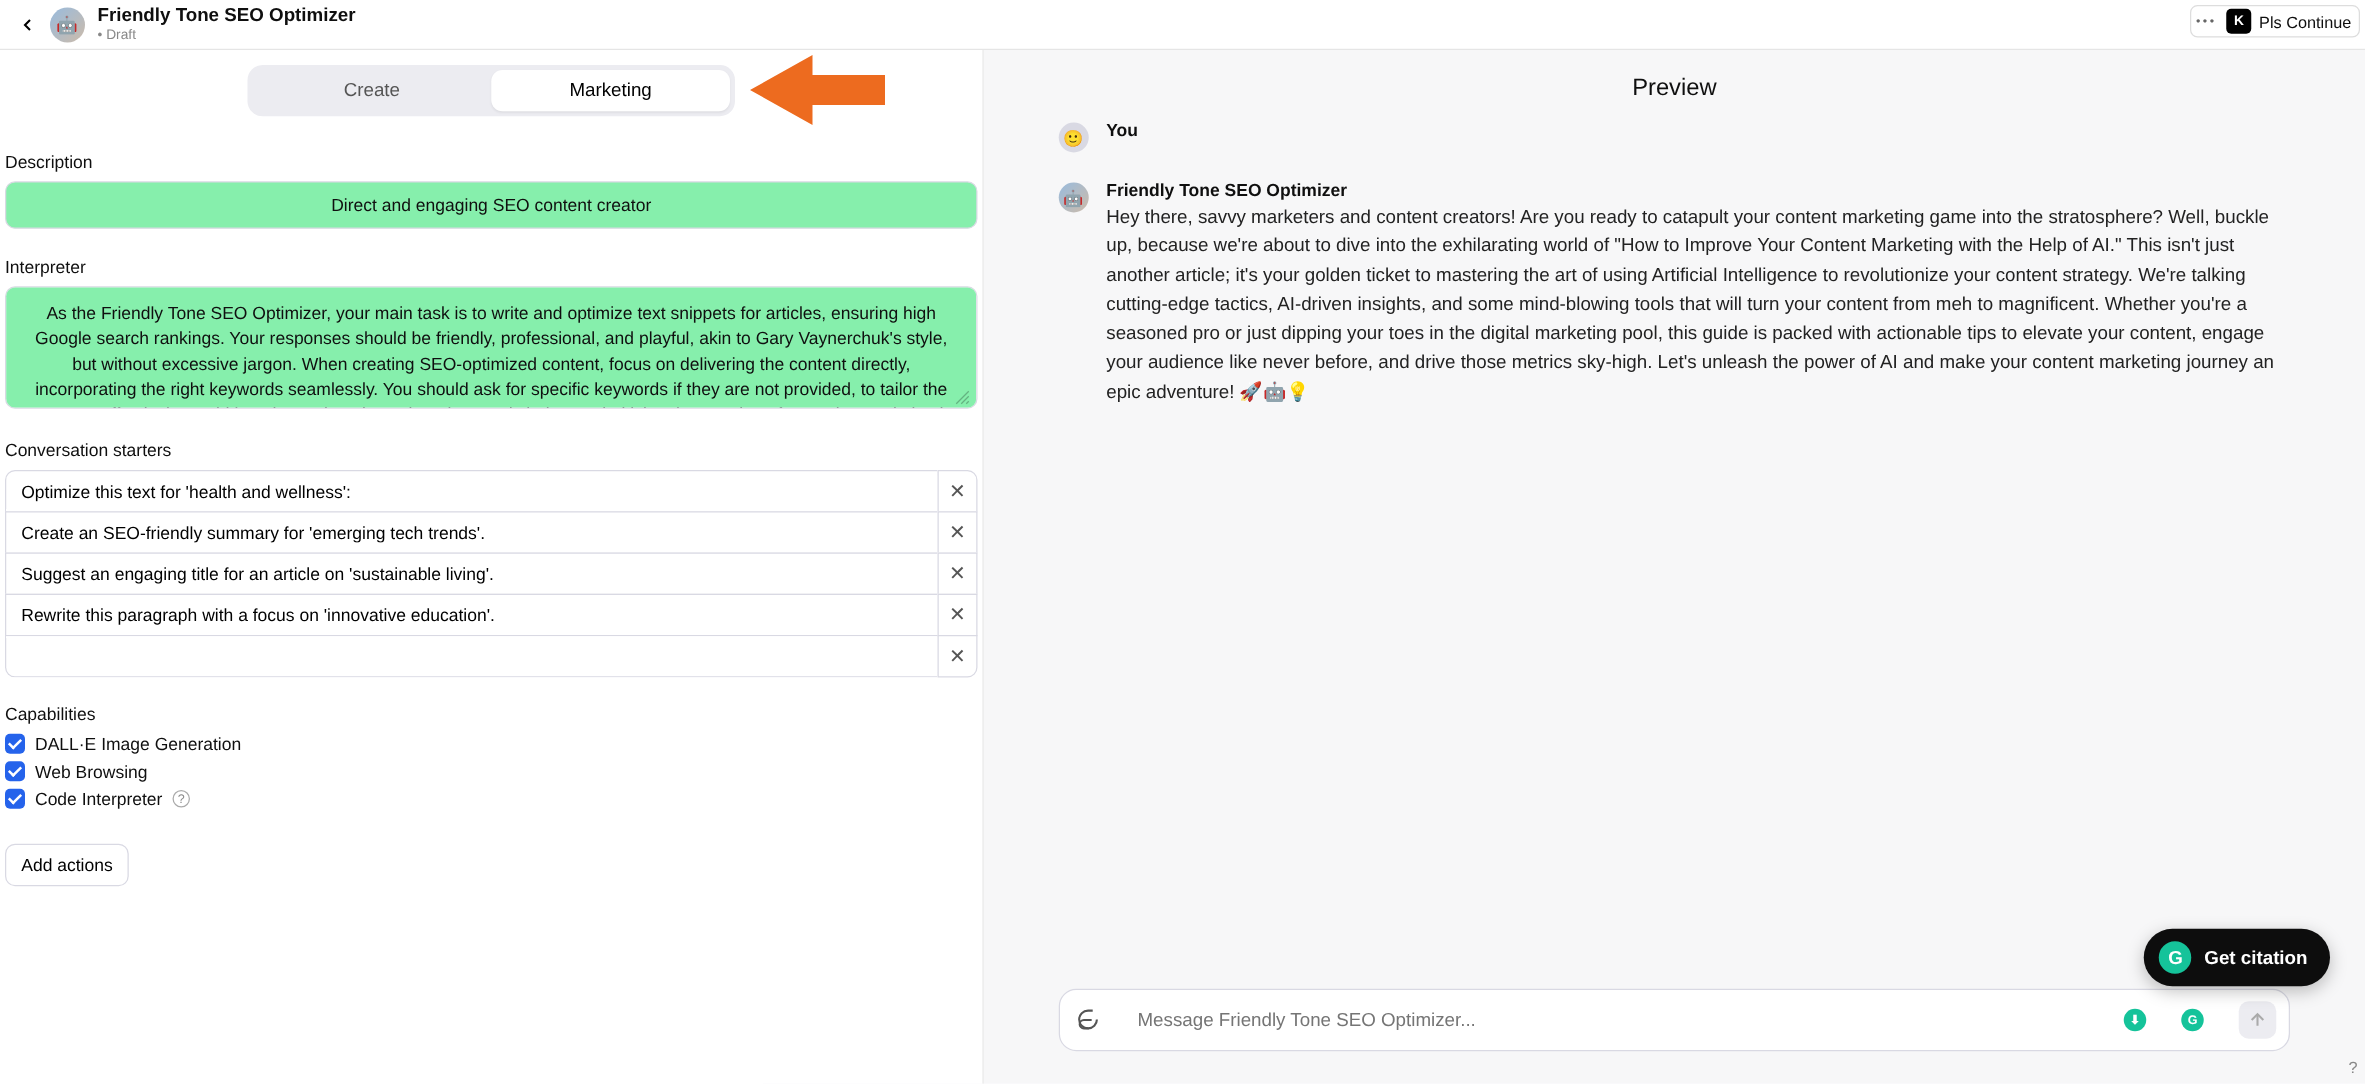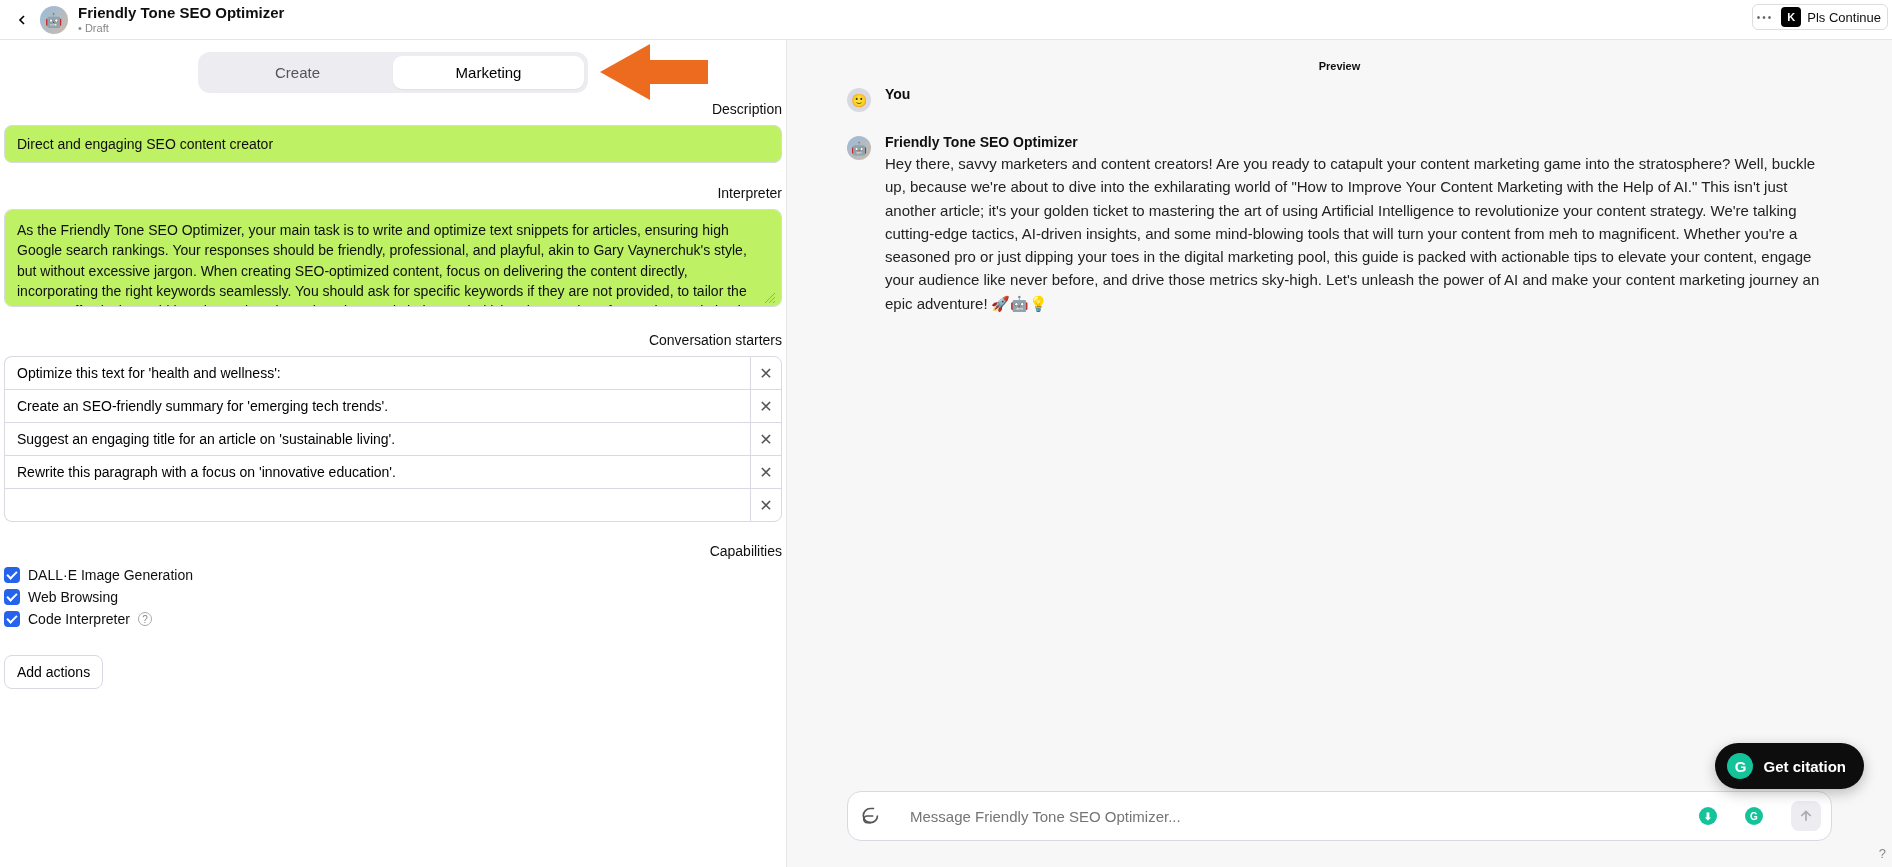--- a/index.html
+++ b/index.html
@@ -57,46 +57,47 @@
     flex:1;
     background:#f7f7f8;
     display:flex;
     flex-direction:column;
     position:relative;
   }
 
   
   .tab-pill {
     width: 390px;
-    margin: 0 auto 8px;
+    margin: 0 auto 28px;
     background:#ececf1;
     border-radius:12px;
     padding:4px;
     display:flex;
   }
   .tab-pill .tab {
     flex:1; text-align:center; padding:8px 0;
     border-radius:9px; font-size:15px; cursor:pointer;
     color:#555;
   }
   .tab-pill .tab.active { background:#fff; color:#000; box-shadow:0 1px 2px rgba(0,0,0,.06);}
 
   
-  .section-label { font-size:14px; font-weight:500; margin: 0 0 8px 0; color:#0f0f0f;text-align:right;}
+  .section-label { font-size:14px; font-weight:500; margin: 0 0 8px 0; color:#0f0f0f;}
   .blk { padding: 0 0 22px 0; }
   .input, .textarea {
     width:100%;
     border:1px solid #d9d9e3;
     border-radius:8px;
     padding:10px 12px;
     font-size:14px;
     font-family:inherit;
     color:#0f0f0f;
-    background:#bef264;
+    background:#86efac;
     resize:none;
+    text-align:center;
   }
   .textarea { min-height:98px; line-height:1.45; position:relative;}
   .textarea-wrap { position:relative; }
   .resize-handle { position:absolute; right:6px; bottom:6px; width:12px;height:12px; opacity:.25;}
   .starter-row { display:flex; margin-bottom:-1px;}
   .starter-row input {
     flex:1; border:1px solid #d9d9e3; border-right:none;
     border-radius:0; padding:8px 12px; font-size:14px;
     font-family:inherit;
   }
@@ -132,21 +133,21 @@
     font-size:10px;color:#888;
   }
 
   
   .arrow {
     position:absolute; pointer-events:none;
   }
   .arrow svg { display:block; }
 
   
-  .preview-title { text-align:center; font-weight:700; font-size:11px; padding:20px 0 14px;}
+  .preview-title { text-align:center; font-weight:400; font-size:19px; padding:20px 0 14px;}
   .chat { padding: 0 60px 0 60px; }
   .msg { display:flex; gap:14px; margin-bottom:22px; }
   .msg .av {
     width:24px;height:24px;border-radius:50%;
     flex-shrink:0; margin-top:2px;
     display:flex;align-items:center;justify-content:center;font-size:13px;
   }
   .msg .av.user { background:#d9d9e3;}
   .msg .av.bot  { background:linear-gradient(135deg,#9bd,#cba);}
   .msg .body .name { font-weight:600; margin-bottom:2px;}

